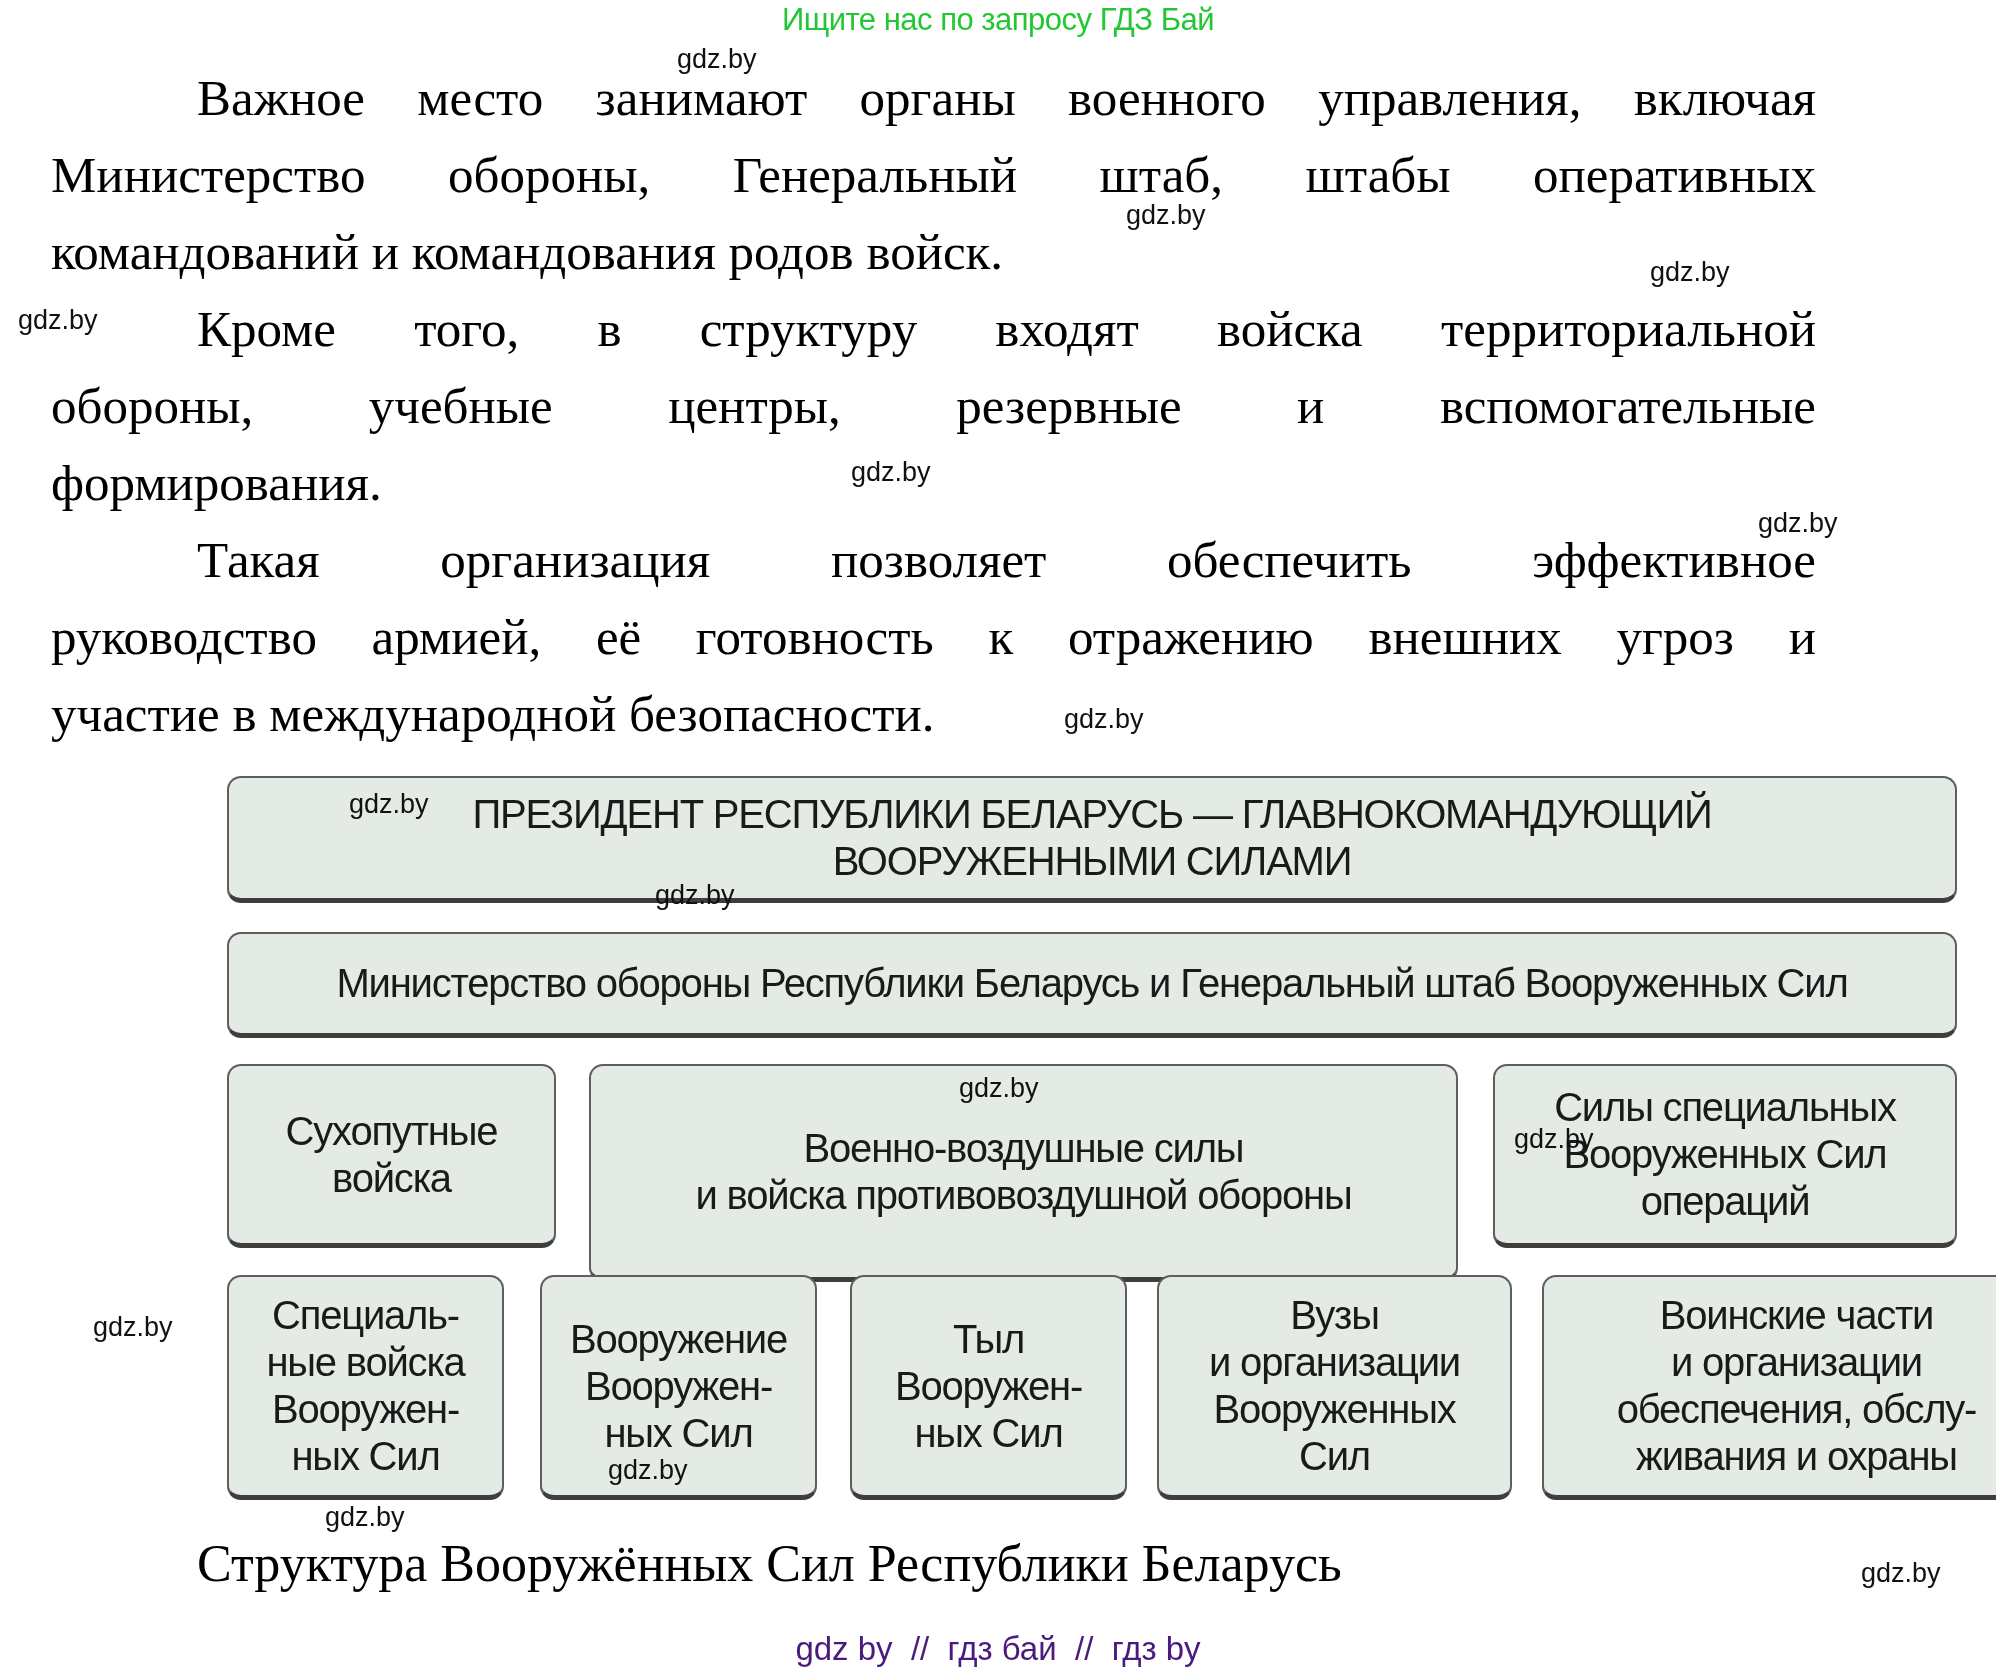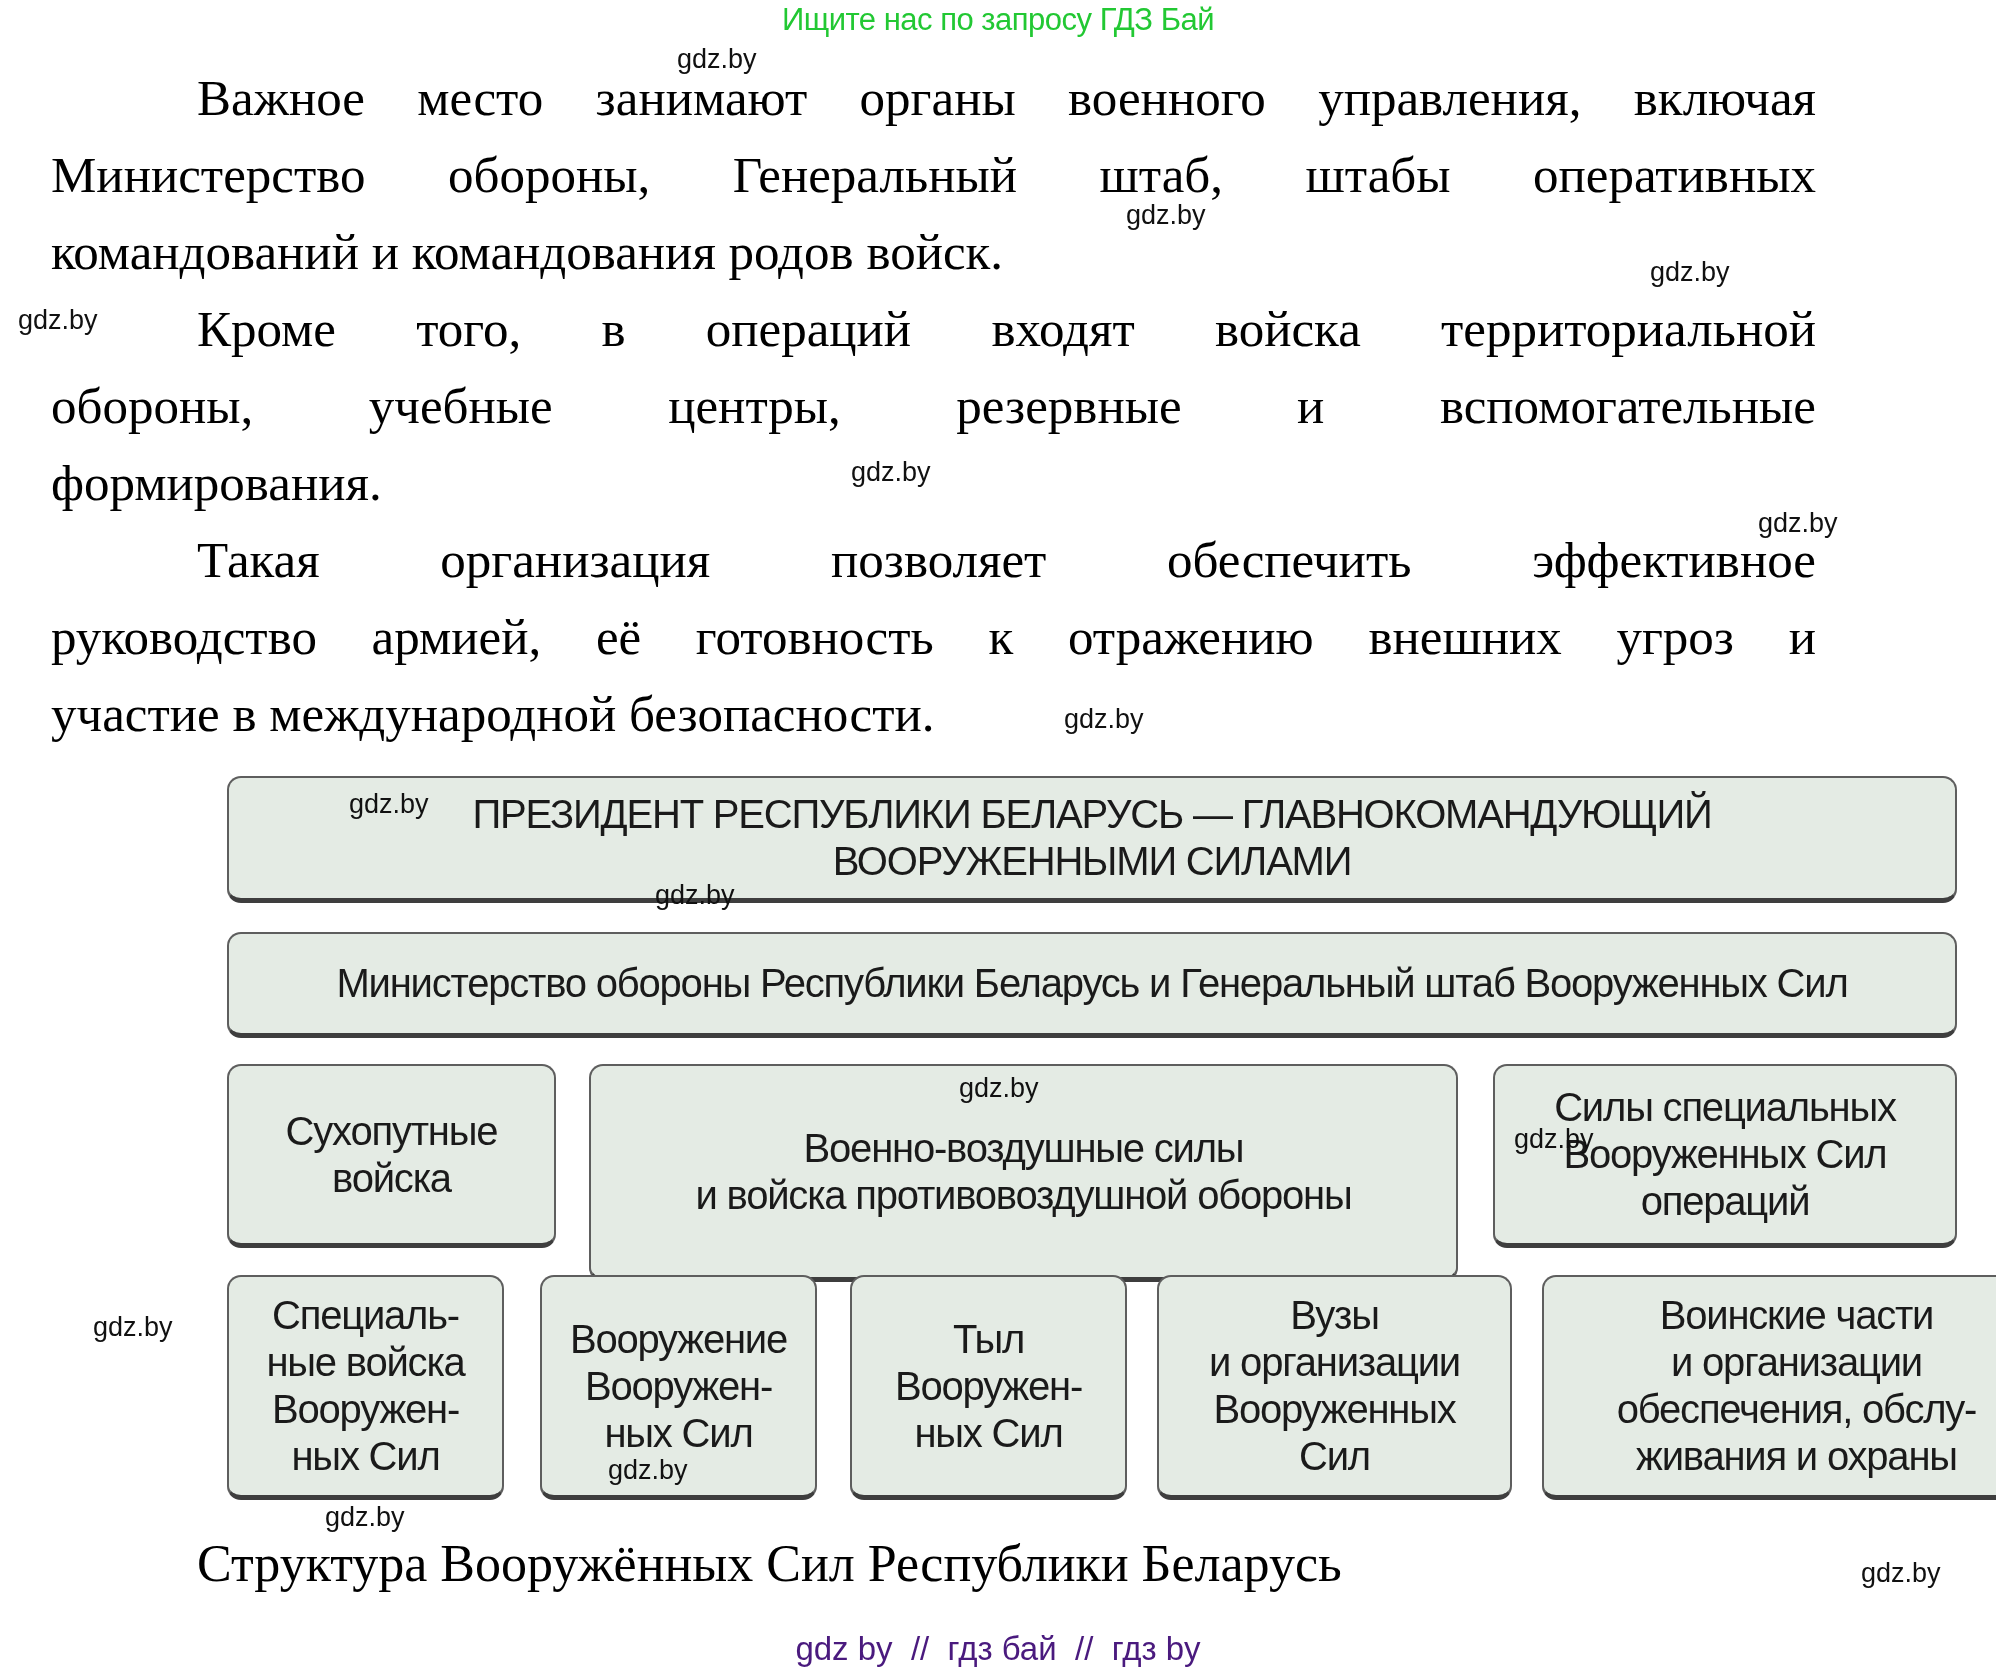--- a/index.html
+++ b/index.html
@@ -26,21 +26,21 @@
 </style>
 </head>
 <body>
 
 <div class="banner">Ищите нас по запросу ГДЗ Бай</div>
 
 <div class="para-line indent justify" style="top:68px">Важное место занимают органы военного управления, включая</div>
 <div class="para-line justify" style="top:145px">Министерство обороны, Генеральный штаб, штабы оперативных</div>
 <div class="para-line" style="top:222px">командований и командования родов войск.</div>
 
-<div class="para-line indent justify" style="top:299px">Кроме того, в операций входят войска территориальной</div>
+<div class="para-line indent justify" style="top:299px">Кроме того, в структуру входят войска территориальной</div>
 <div class="para-line justify" style="top:376px">обороны, учебные центры, резервные и вспомогательные</div>
 <div class="para-line" style="top:453px">формирования.</div>
 
 <div class="para-line indent justify" style="top:530px">Такая организация позволяет обеспечить эффективное</div>
 <div class="para-line justify" style="top:607px">руководство армией, её готовность к отражению внешних угроз и</div>
 <div class="para-line" style="top:684px">участие в международной безопасности.</div>
 
 <div class="box" style="left:227px; top:776px; width:1730px; height:127px; font-size:40px;">
   <span class="inner">
     <span class="ln">ПРЕЗИДЕНТ РЕСПУБЛИКИ БЕЛАРУСЬ — ГЛАВНОКОМАНДУЮЩИЙ</span>

